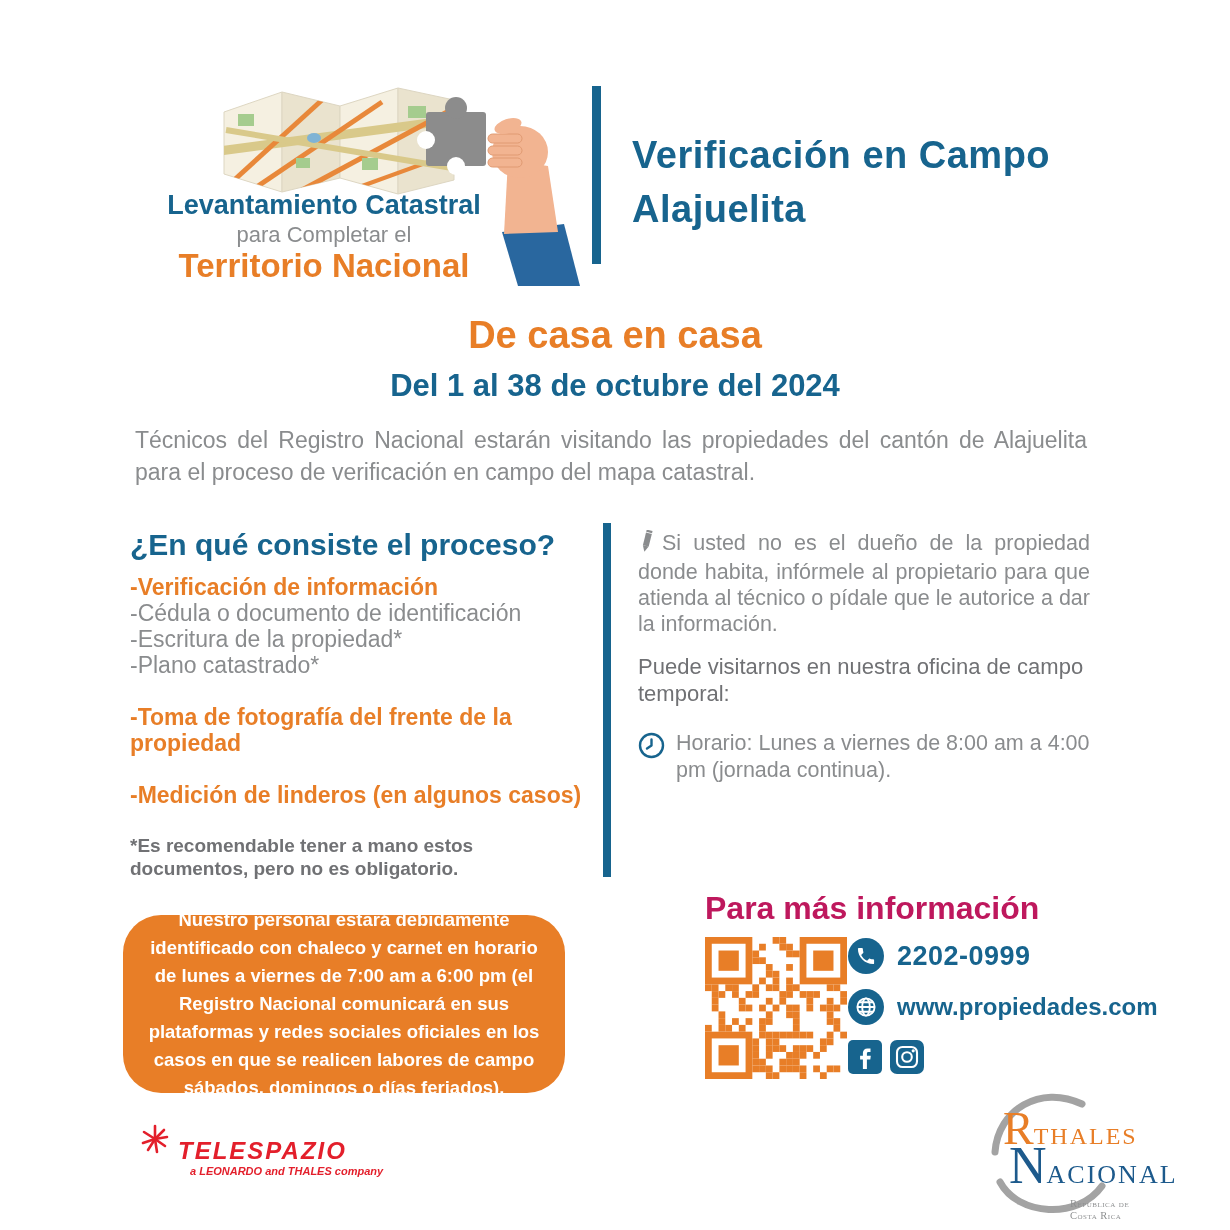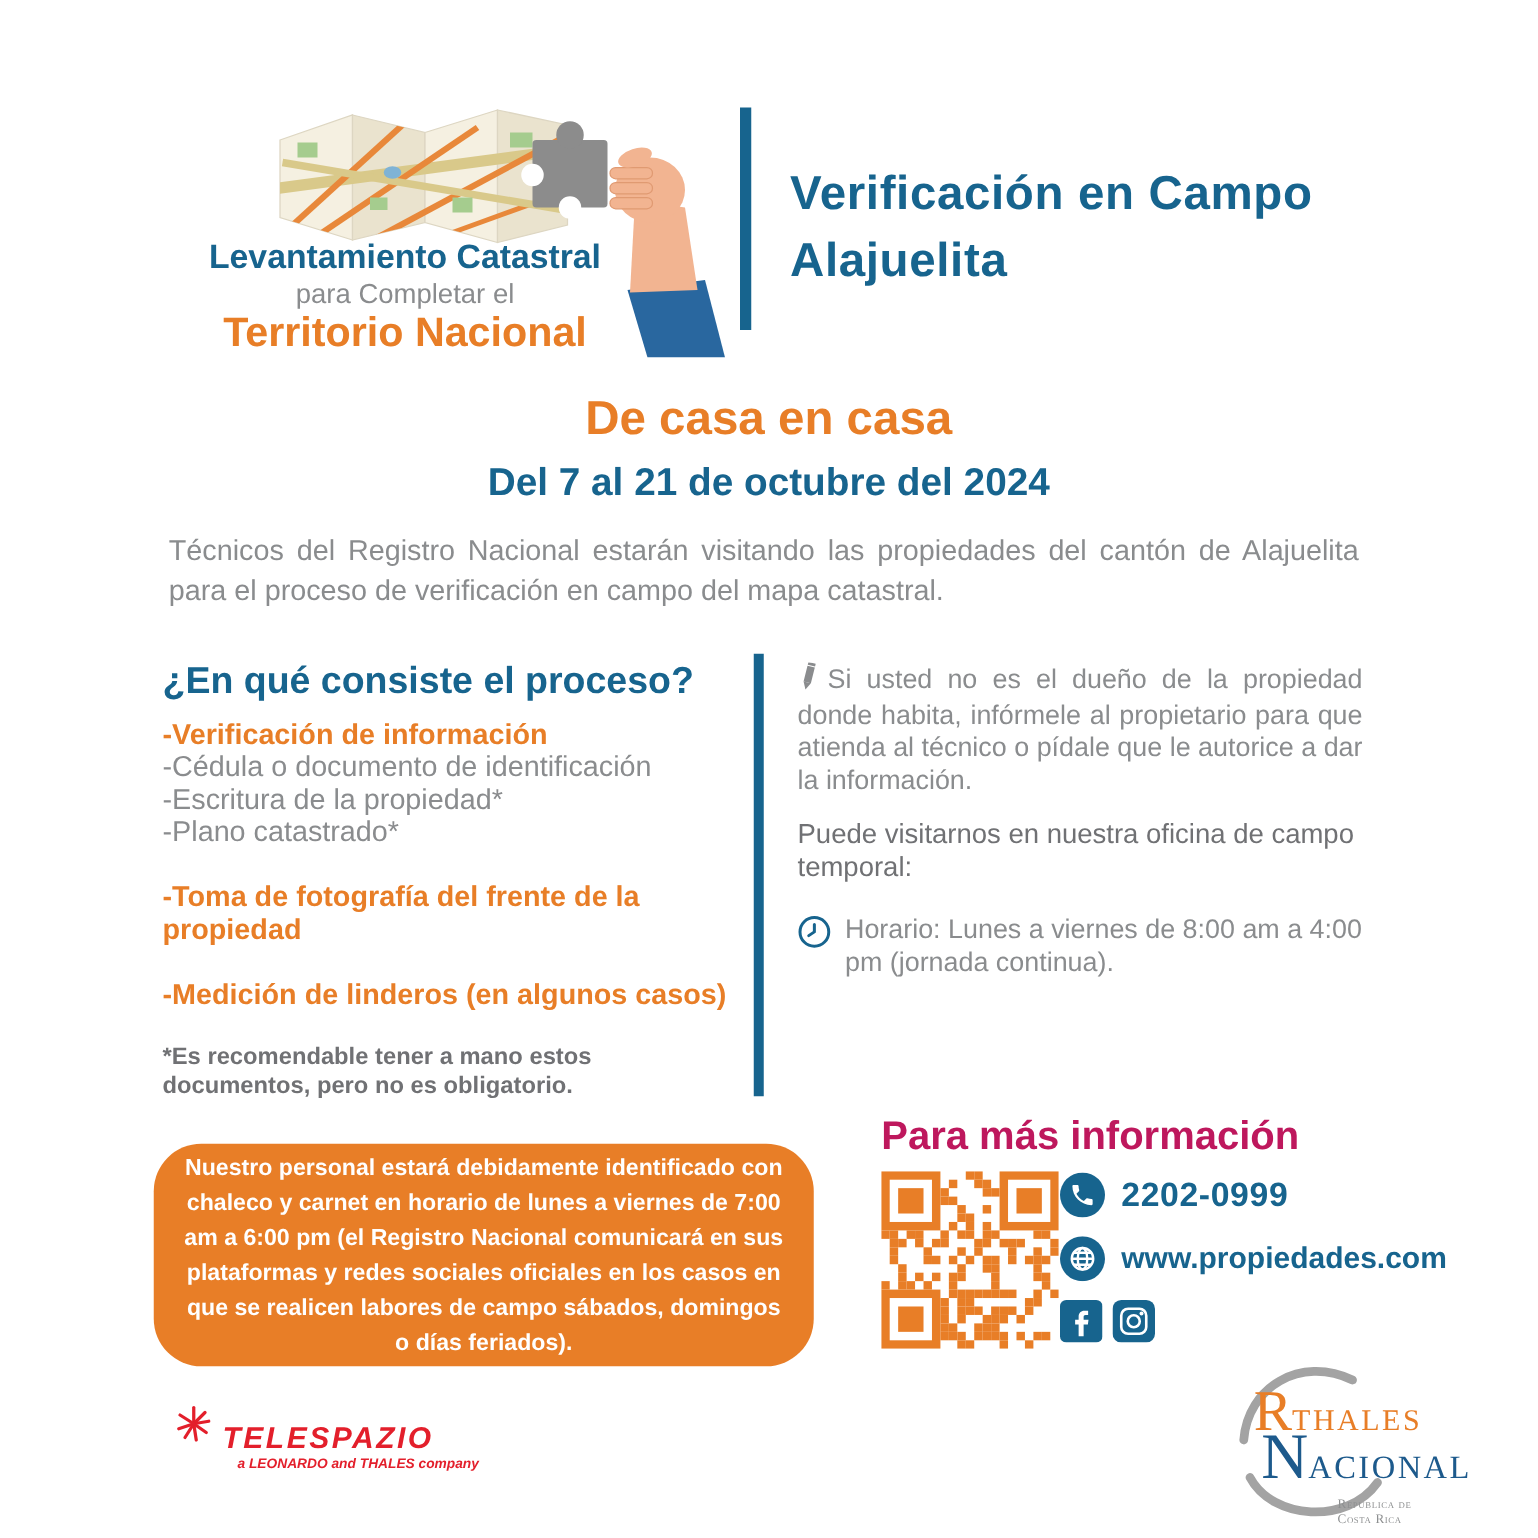--- a/index.html
+++ b/index.html
@@ -41,21 +41,21 @@
 
   .col-right{position:absolute;left:638px;top:530px;width:452px;}
   .owner-note{font-size:21.5px;color:#8A8C8E;line-height:26px;text-align:justify;}
   .pencil-wrap{display:inline-block;width:24px;vertical-align:-3px;}
   .office-heading{margin-top:16px;font-size:22px;font-weight:normal;color:#707174;line-height:27px;}
   .info-row{display:flex;margin-top:23px;}
   .info-icon{flex:0 0 38px;padding-top:2px;}
   .info-text{font-size:21.5px;color:#8A8C8E;line-height:27px;}
 
   
-  .staff-box{position:absolute;left:123px;top:915px;width:528px;height:178px;box-sizing:border-box;
+  .staff-box{position:absolute;left:123px;top:915px;width:442px;height:178px;box-sizing:border-box;
              background:#E87E27;border-radius:38px;display:flex;align-items:center;padding:0 24px;}
   .staff-box p{margin:0;width:100%;text-align:center;color:#fff;font-weight:bold;
                font-size:18.5px;line-height:28px;}
 
   .more-info-heading{position:absolute;left:705px;top:890px;width:400px;
                      font-size:32px;font-weight:bold;color:#be185d;}
   .qr{position:absolute;left:705px;top:937px;width:142px;height:142px;}
   .contact{position:absolute;left:848px;top:938px;width:300px;}
   .contact-row{display:flex;align-items:center;margin-bottom:15px;}
   .contact-row .cicon{flex:0 0 36px;height:36px;margin-right:13px;}
@@ -137,21 +137,21 @@
   </div>
 
   <div class="header-divider"></div>
 
   <h1 class="page-title" style="margin:0;">
     <span>Verificación en Campo</span><br>
     <span>Alajuelita</span>
   </h1>
 
   <div class="campaign-title">De casa en casa</div>
-  <div class="campaign-dates">Del 7 al 21 de octubre del 2024</div>
+  <div class="campaign-dates">Del 1 al 38 de octubre del 2024</div>
 
   <p class="intro" style="margin:0;">Técnicos del Registro Nacional estarán visitando las propiedades del cantón de Alajuelita para el proceso de verificación en campo del mapa catastral.</p>
 
   <div class="col-left">
     <div class="process-heading">¿En qué consiste el proceso?</div>
     <div class="process-item orange mt-sm">-Verificación de información</div>
     <div class="process-item gray">-Cédula o documento de identificación</div>
     <div class="process-item gray">-Escritura de la propiedad*</div>
     <div class="process-item gray">-Plano catastrado*</div>
     <div class="process-item orange mt-md">-Toma de fotografía del frente de la propiedad</div>

